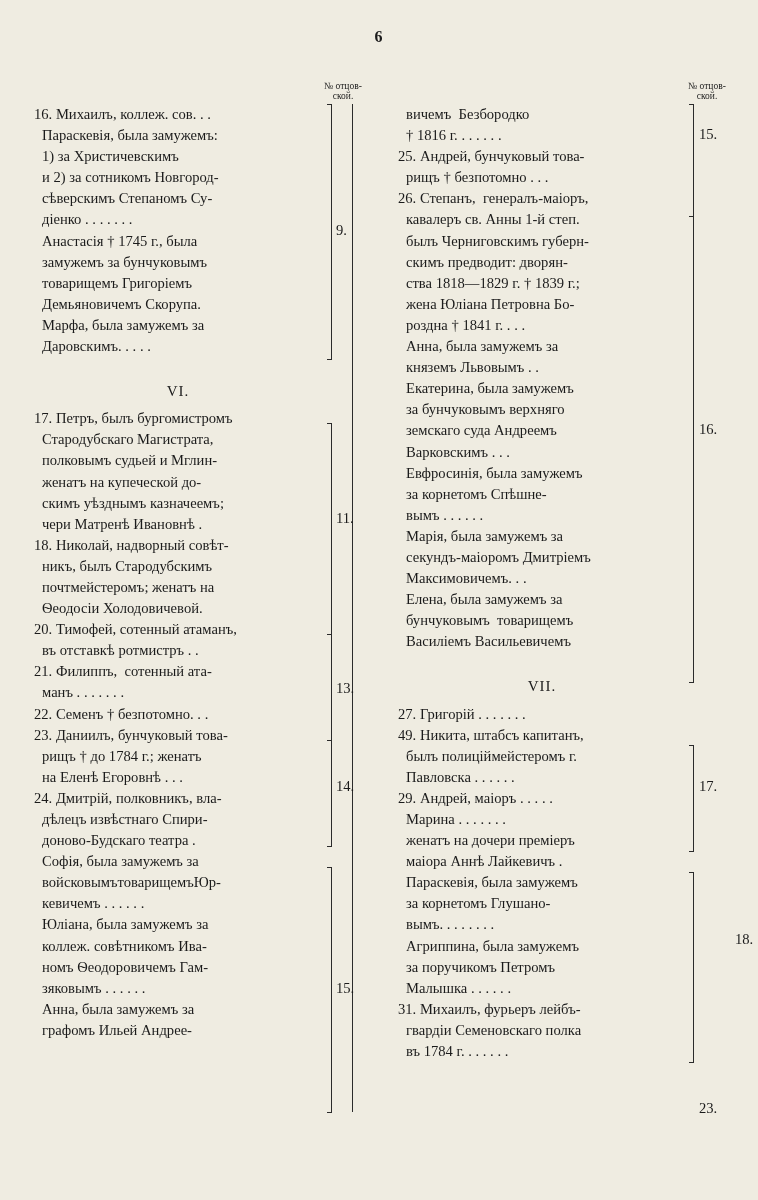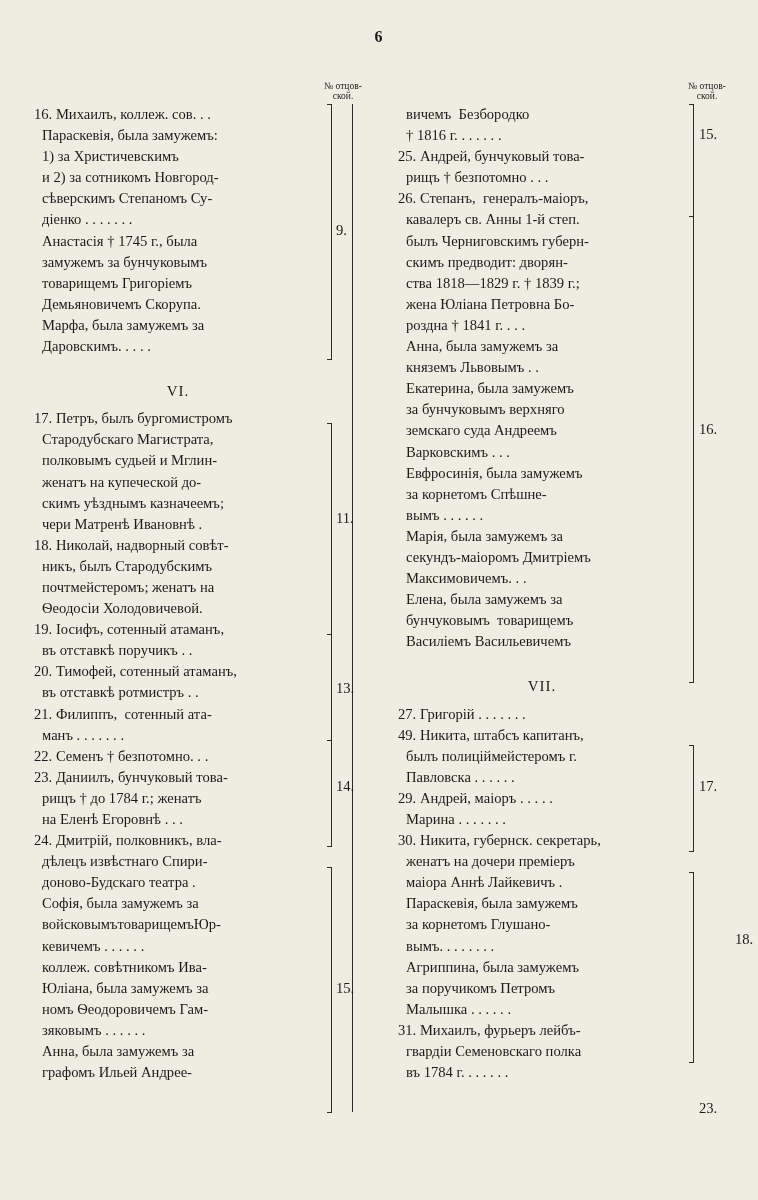--- a/index.html
+++ b/index.html
@@ -148,24 +148,20 @@
       <span class="ln ind2">скимъ уѣзднымъ казначеемъ;</span>
       <span class="ln ind2">чери Матренѣ Ивановнѣ .</span>
     </div>
     <div class="entry">
       <span class="ln ind0">18. Николай, надворный совѣт-</span>
       <span class="ln ind2">никъ, былъ Стародубскимъ</span>
       <span class="ln ind2">почтмейстеромъ; женатъ на</span>
       <span class="ln ind2">Ѳеодосіи Холодовичевой.</span>
     </div>
     <div class="entry">
-      <span class="ln ind0">19. Іосифъ, сотенный атаманъ,</span>
-      <span class="ln ind2">въ отставкѣ поручикъ . .</span>
-    </div>
-    <div class="entry">
       <span class="ln ind0">20. Тимофей, сотенный атаманъ,</span>
       <span class="ln ind2">въ отставкѣ ротмистръ . .</span>
     </div>
     <div class="entry">
       <span class="ln ind0">21. Филиппъ,  сотенный ата-</span>
       <span class="ln ind2">манъ . . . . . . .</span>
     </div>
     <div class="entry">
       <span class="ln ind0">22. Семенъ † безпотомно. . .</span>
     </div>
@@ -174,22 +170,22 @@
       <span class="ln ind2">рищъ † до 1784 г.; женатъ</span>
       <span class="ln ind2">на Еленѣ Егоровнѣ . . .</span>
     </div>
     <div class="entry">
       <span class="ln ind0">24. Дмитрій, полковникъ, вла-</span>
       <span class="ln ind2">дѣлецъ извѣстнаго Спири-</span>
       <span class="ln ind2">доново-Будскаго театра .</span>
       <span class="ln ind2">Софія, была замужемъ за</span>
       <span class="ln ind2">войсковымътоварищемъЮр-</span>
       <span class="ln ind2">кевичемъ . . . . . .</span>
+      <span class="ln ind2">Юліана, была замужемъ за</span>
       <span class="ln ind2">коллеж. совѣтникомъ Ива-</span>
-      <span class="ln ind2">Юліана, была замужемъ за</span>
       <span class="ln ind2">номъ Ѳеодоровичемъ Гам-</span>
       <span class="ln ind2">зяковымъ . . . . . .</span>
       <span class="ln ind2">Анна, была замужемъ за</span>
       <span class="ln ind2">графомъ Ильей Андрее-</span>
     </div>
   </div>
 
   <div class="column right">
     <div class="entry">
       <span class="ln ind2">вичемъ  Безбородко</span>
@@ -232,21 +228,20 @@
     <div class="entry">
       <span class="ln ind0">49. Никита, штабсъ капитанъ,</span>
       <span class="ln ind2">былъ полиціймейстеромъ г.</span>
       <span class="ln ind2">Павловска . . . . . .</span>
     </div>
     <div class="entry">
       <span class="ln ind0">29. Андрей, маіоръ . . . . .</span>
       <span class="ln ind2">Марина . . . . . . .</span>
     </div>
     <div class="entry">
-      <span class="ln ind0">30. Никита, губернск. секретарь,</span>
       <span class="ln ind2">женатъ на дочери преміеръ</span>
       <span class="ln ind2">маіора Аннѣ Лайкевичъ .</span>
       <span class="ln ind2">Параскевія, была замужемъ</span>
       <span class="ln ind2">за корнетомъ Глушано-</span>
       <span class="ln ind2">вымъ. . . . . . . .</span>
       <span class="ln ind2">Агриппина, была замужемъ</span>
       <span class="ln ind2">за поручикомъ Петромъ</span>
       <span class="ln ind2">Малышка . . . . . .</span>
     </div>
     <div class="entry">

